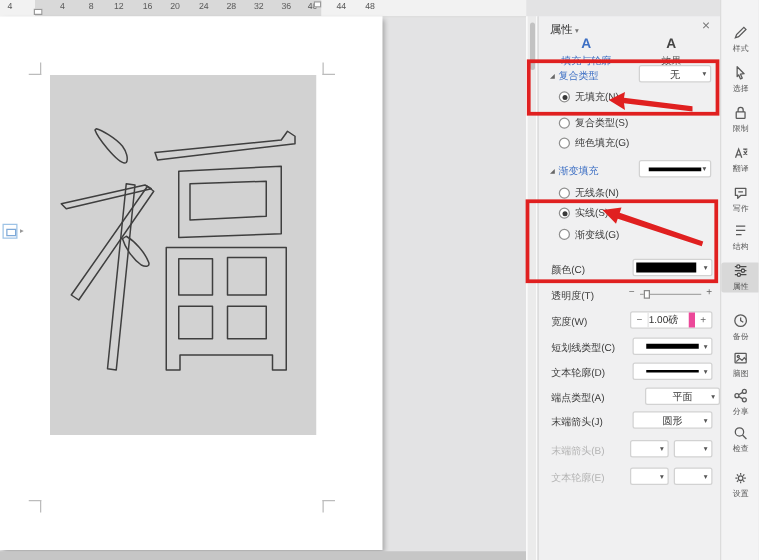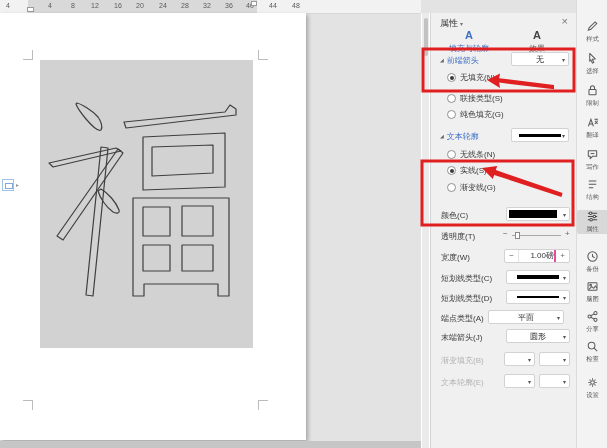--- a/index.html
+++ b/index.html
@@ -43,21 +43,21 @@
   .radio{display:inline-block;width:9px;height:9px;border:1px solid #8f8f8f;border-radius:50%;background:#fff;box-sizing:border-box;vertical-align:-2px;margin-right:4px;position:relative;}
   .radio.sel::after{content:"";position:absolute;left:1.5px;top:1.5px;width:4px;height:4px;border-radius:50%;background:#3a3a3a;}
   .fld-lbl{position:absolute;left:10px;font-size:8px;color:#3a3a3a;text-align:center;}
   .fld-lbl.dis{color:#b3b3b3;}
   .dd{position:absolute;height:14px;background:#fff;border:1px solid #d2d2d2;border-radius:2px;box-sizing:border-box;display:flex;align-items:center;justify-content:center;font-size:8px;color:#333;}
   .dd .caret{position:absolute;right:3px;top:3px;font-size:6px;color:#555;}
   .dd .line{background:#000;width:42px;}
   .dd .swatch{position:absolute;left:2px;top:2px;bottom:2px;right:12px;background:#000;}
   .stepper{position:absolute;height:14px;background:#fff;border:1px solid #d2d2d2;border-radius:2px;box-sizing:border-box;display:flex;font-size:8px;color:#333;}
   .stepper .btn{width:13px;text-align:center;line-height:12px;color:#666;}
-  .stepper .val{flex:1;text-align:right;line-height:12px;border-left:1px solid #e3e3e3;border-right:2px solid #ec4899;}
+  .stepper .val{flex:1;text-align:left;line-height:12px;border-left:1px solid #e3e3e3;border-right:5px solid #ec4899;}
   .slider-track{position:absolute;height:1px;background:#a8a8a8;}
   .slider-thumb{position:absolute;width:5px;height:7px;background:#fdfdfd;border:1px solid #888;box-sizing:border-box;}
   .pm{position:absolute;font-size:8px;color:#666;}
   
   .toolbar{position:absolute;left:576px;top:0;width:31px;height:448px;background:#f3f3f4;border-left:1px solid #dcdcdc;box-sizing:border-box;}
   .tb-item{position:absolute;left:0;width:31px;text-align:center;}
   .tb-item .lbl{display:block;font-size:7px;color:#5b5b5b;margin-top:1px;transform:scale(.9);}
   .tb-item svg{display:block;margin:0 auto;}
   .tb-item.active{background:#d8d8d8;border-radius:2px;}
   
@@ -129,32 +129,32 @@
     <div class="tab tab1 active">
       <span class="a">A</span>
       <span class="lbl">填充与轮廓</span>
     </div>
     <div class="tab tab2">
       <span class="a">A</span>
       <span class="lbl">效果</span>
     </div>
 
     <div class="sec-head" style="top:42px">
-      <span class="tri">◢</span><span>前端箭头</span>
+      <span class="tri">◢</span><span>复合类型</span>
     </div>
     <div class="dd" style="left:80px;top:39px;width:58px">
       <span>无</span>
       <span class="caret">▾</span>
     </div>
     <div class="radio-row" style="top:60px"><span class="radio sel"></span><span>无填充(N)</span></div>
-    <div class="radio-row" style="top:81px"><span class="radio"></span><span>联接类型(S)</span></div>
+    <div class="radio-row" style="top:81px"><span class="radio"></span><span>复合类型(S)</span></div>
     <div class="radio-row" style="top:97px"><span class="radio"></span><span>纯色填充(G)</span></div>
 
     <div class="sec-head" style="top:118px">
-      <span class="tri">◢</span><span>文本轮廓</span>
+      <span class="tri">◢</span><span>渐变填充</span>
     </div>
     <div class="dd" style="left:80px;top:115px;width:58px">
       <span class="line" style="height:3px"></span>
       <span class="caret">▾</span>
     </div>
     <div class="radio-row" style="top:137px"><span class="radio"></span><span>无线条(N)</span></div>
     <div class="radio-row" style="top:153px"><span class="radio sel"></span><span>实线(S)</span></div>
     <div class="radio-row" style="top:170px"><span class="radio"></span><span>渐变线(G)</span></div>
 
     <div class="fld-lbl" style="top:197px">颜色(C)</div>
@@ -175,39 +175,39 @@
       <span class="val">1.00磅</span>
       <span class="btn">+</span>
     </div>
 
     <div class="fld-lbl" style="top:260px">短划线类型(C)</div>
     <div class="dd" style="left:75px;top:257px;width:64px">
       <span class="line" style="height:4px"></span>
       <span class="caret">▾</span>
     </div>
 
-    <div class="fld-lbl" style="top:280px">短划线类型(D)</div>
+    <div class="fld-lbl" style="top:280px">文本轮廓(D)</div>
     <div class="dd" style="left:75px;top:277px;width:64px">
       <span class="line" style="height:2px"></span>
       <span class="caret">▾</span>
     </div>
 
     <div class="fld-lbl" style="top:300px">端点类型(A)</div>
-    <div class="dd" style="left:57px;top:297px;width:76px">
+    <div class="dd" style="left:85px;top:297px;width:60px">
       <span>平面</span>
       <span class="caret">▾</span>
     </div>
 
     <div class="fld-lbl" style="top:319px">末端箭头(J)</div>
     <div class="dd" style="left:75px;top:316px;width:64px">
       <span>圆形</span>
       <span class="caret">▾</span>
     </div>
 
-    <div class="fld-lbl dis" style="top:342px">渐变填充(B)</div>
+    <div class="fld-lbl dis" style="top:342px">末端箭头(B)</div>
     <div class="dd" style="left:73px;top:339px;width:31px">
         <span class="caret">▾</span>
       </div>
     <div class="dd" style="left:108px;top:339px;width:31px">
         <span class="caret">▾</span>
       </div>
 
     <div class="fld-lbl dis" style="top:364px">文本轮廓(E)</div>
     <div class="dd" style="left:73px;top:361px;width:31px">
         <span class="caret">▾</span>

